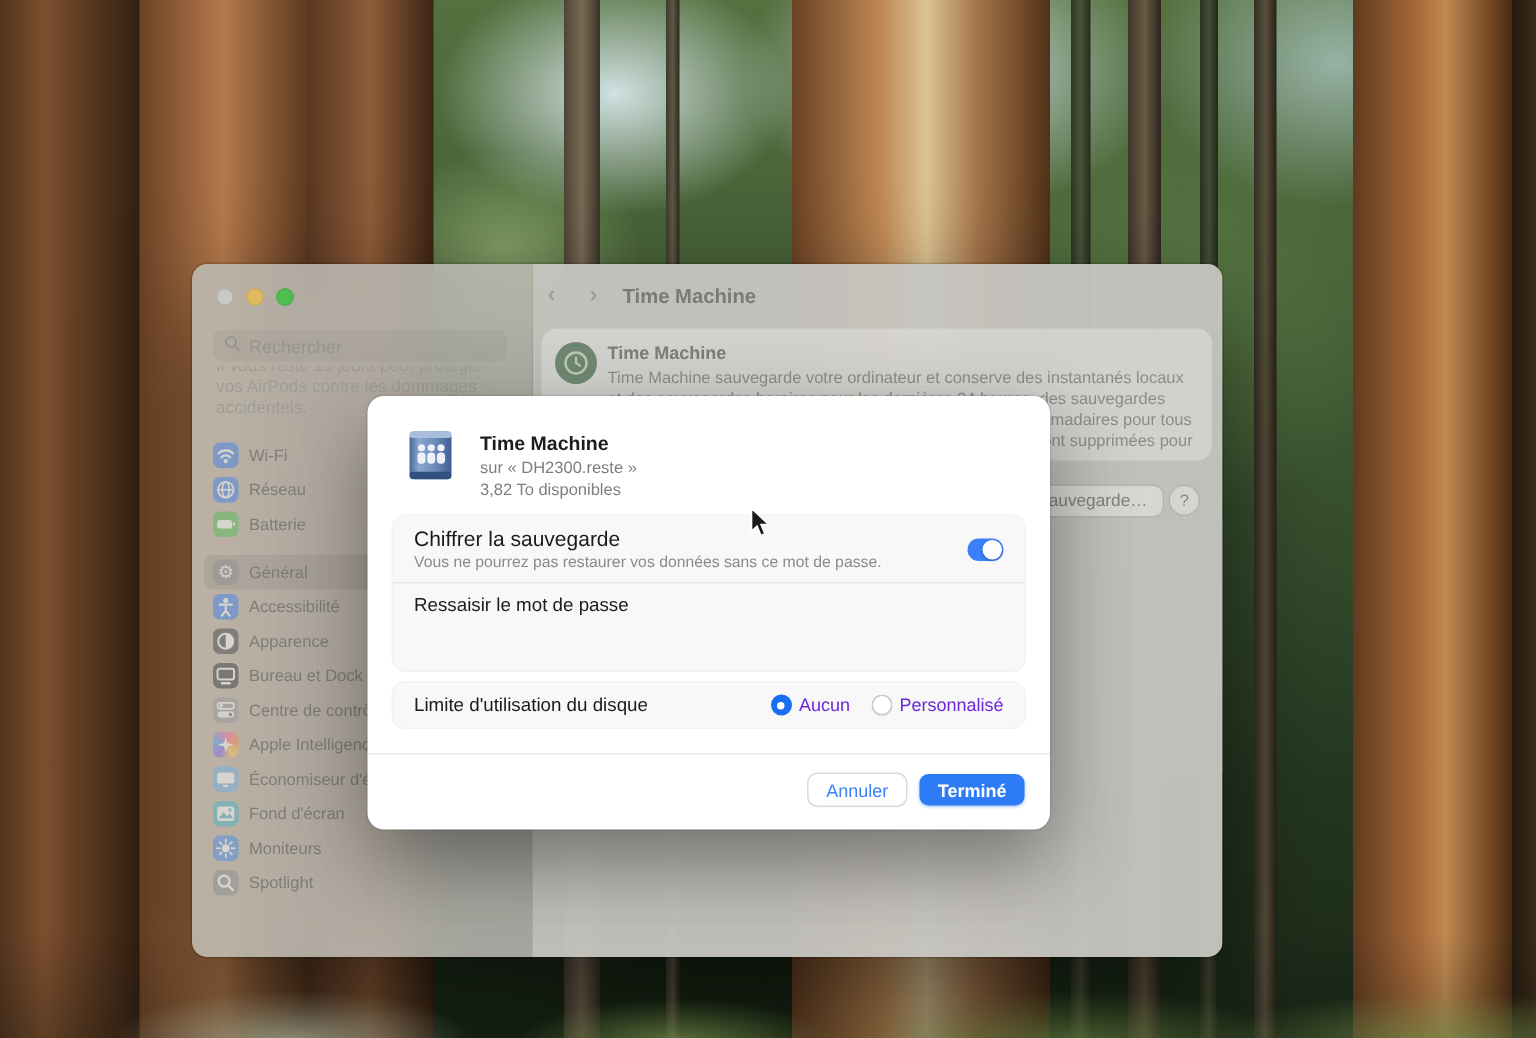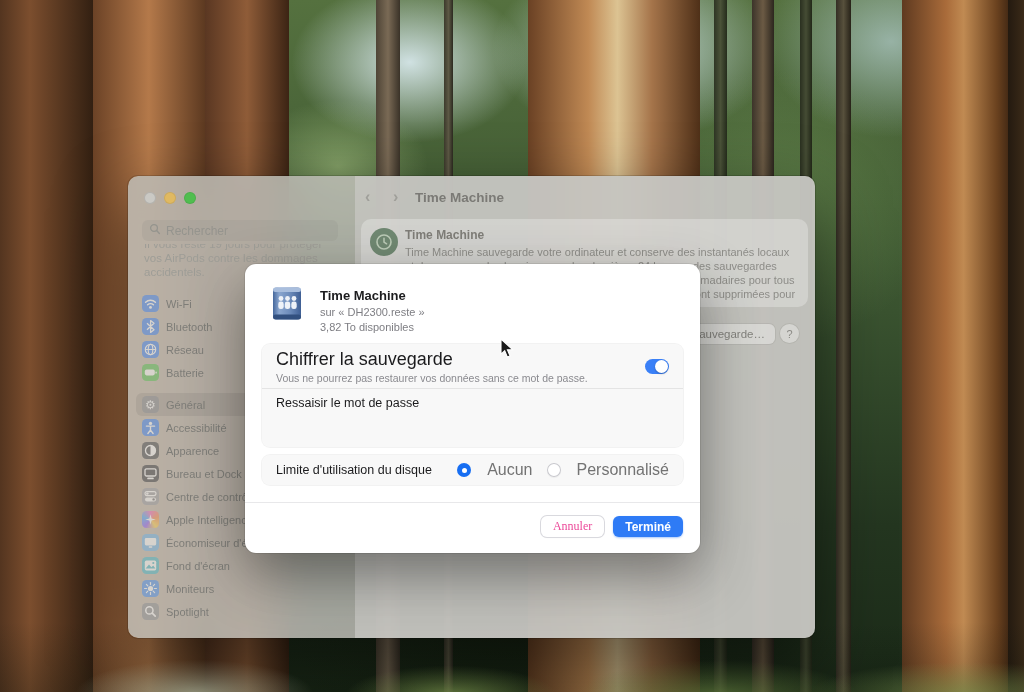--- a/index.html
+++ b/index.html
@@ -90,42 +90,42 @@
   .dlg-sub { font-size:11px; color:#7e7e83; margin-top:3px; }
 
   .form-box { position:absolute; left:17px; right:17px; border-radius:8px;
     background:rgba(0,0,0,.028); box-shadow:0 0 0 1px rgba(0,0,0,.05); }
   .box-1 { top:80px; height:103px; }
   .box-2 { top:191px; height:30px; }
   .form-row { position:relative; display:flex; align-items:center; padding:0 14px; height:29px;
     font-size:12.5px; color:#1b1b1d; }
   .form-row + .form-row { border-top:1px solid rgba(0,0,0,.08); }
   .row-tall { height:44px; align-items:center; }
-  .row-label { font-size:18px; color:#1b1b1d; }
+  .row-label { font-size:14px; color:#1b1b1d; }
   .row-sub { font-size:10.5px; color:#8a8a8f; margin-top:2px; }
   .row-spacer { flex:1; }
 
   .toggle { width:24px; height:15px; border-radius:8px; background:#3a80f7; position:relative; flex:0 0 auto; }
   .toggle .knob { position:absolute; top:1px; width:13px; height:13px; border-radius:50%; background:#fff;
     box-shadow:0 1px 2px rgba(0,0,0,.25); right:1px; }
 
   .caret { position:absolute; right:10px; top:7px; width:2px; height:15px; background:#1565e8; }
 
   .radios { display:flex; align-items:center; gap:14px; }
-  .radio-opt { display:flex; align-items:center; gap:16px; font-size:16px; color:#737373; }
+  .radio-opt { display:flex; align-items:center; gap:5px; font-size:12px; color:#6d28d9; }
   .radio-dot { width:14px; height:14px; border-radius:50%; background:#fff;
     box-shadow:inset 0 0 0 1px #c8c8cd, 0 1px 1px rgba(0,0,0,.05); position:relative; }
   .radio-dot.on { background:#176ef2; box-shadow:none; }
   .radio-dot.on::after { content:""; position:absolute; left:4.5px; top:4.5px; width:5px; height:5px;
     border-radius:50%; background:#fff; }
 
   .dlg-footer-line { position:absolute; left:0; right:0; top:238px; height:1px; background:#e8e8ea; }
   .dlg-buttons { position:absolute; right:17px; top:252px; display:flex; gap:9px; }
   .btn { height:21px; border-radius:6px; font-size:12px; display:flex; align-items:center; padding:0 12px; }
-  .btn-cancel { background:#ffffff; color:#ec4899; box-shadow:0 0 0 1px #d9d9de, 0 1px 1px rgba(0,0,0,.08);font-family:Liberation Serif, serif; }
+  .btn-cancel { background:#ffffff; color:#3b82f6; box-shadow:0 0 0 1px #d9d9de, 0 1px 1px rgba(0,0,0,.08); }
   .btn-done { background:#2e7bf6; color:#ffffff; box-shadow:0 1px 2px rgba(46,123,246,.4); font-weight:700; }
 
   .cursor { position:absolute; left:500px; top:338px; z-index:40; }
 </style>
 </head>
 <body>
 
 <div class="stage">
   <div class="wallpaper">
     <div class="trunk tx" style="left:-15px;width:112px;background:linear-gradient(90deg,#3f2818,#7c4e2e 40%,#2e1d10);"></div>
@@ -165,28 +165,20 @@
       <div class="side-items" id="side-items">
           <div class="side-item">
             <span class="side-icon" style="background: rgb(63, 130, 240);">
               <svg width="17" height="17" viewBox="0 0 17 17">
                 <path d="M3.6 7.3 a7 7 0 0 1 9.8 0" fill="none" stroke="#fff" stroke-width="1.5" stroke-linecap="round"></path>
                 <path d="M5.6 9.8 a4.2 4.2 0 0 1 5.8 0" fill="none" stroke="#fff" stroke-width="1.5" stroke-linecap="round"></path>
                 <circle cx="8.5" cy="12.4" r="1.4" fill="#fff"></circle>
               </svg>
             </span>
             <span class="side-label">Wi-Fi</span>
-          </div>
-          <div class="side-item">
-            <span class="side-icon" style="background: rgb(63, 130, 240);">
-              <svg width="17" height="17" viewBox="0 0 17 17">
-                <path d="M5 5.3 L12 11.7 8.6 14.4 V2.6 L12 5.3 5 11.7" fill="none" stroke="#fff" stroke-width="1.3" stroke-linejoin="round"></path>
-              </svg>
-            </span>
-            <span class="side-label">Bluetooth</span>
           </div>
           <div class="side-item">
             <span class="side-icon" style="background: rgb(63, 130, 240);">
               <svg width="17" height="17" viewBox="0 0 17 17">
                 <circle cx="8.5" cy="8.5" r="5.2" fill="none" stroke="#fff" stroke-width="1.2"></circle>
                 <ellipse cx="8.5" cy="8.5" rx="2.3" ry="5.2" fill="none" stroke="#fff" stroke-width="1.1"></ellipse>
                 <path d="M3.3 8.5 h10.4" stroke="#fff" stroke-width="1.1"></path>
               </svg>
             </span>
             <span class="side-label">Réseau</span>

